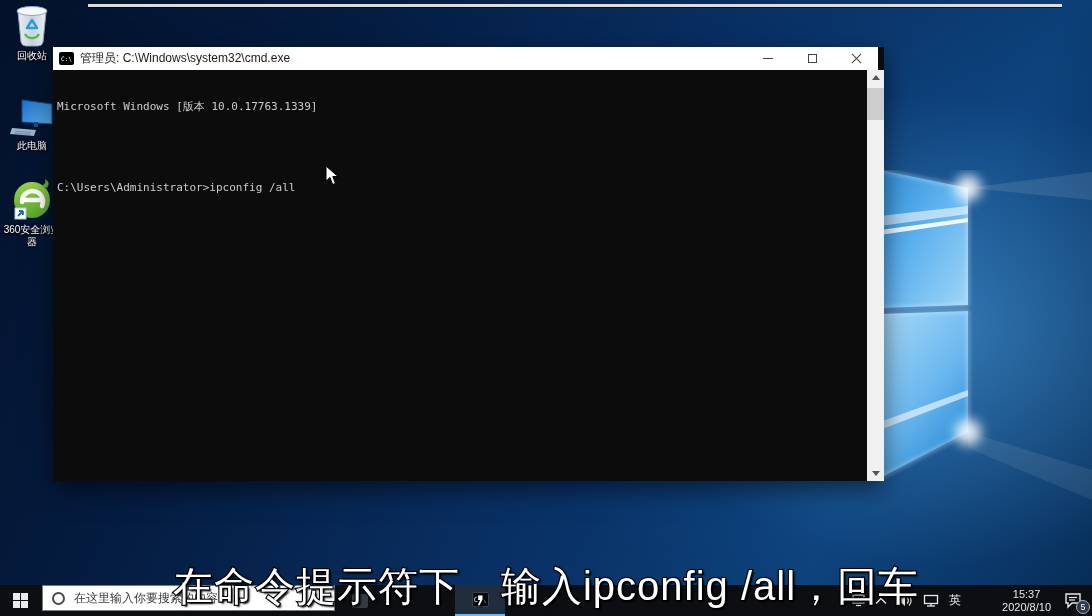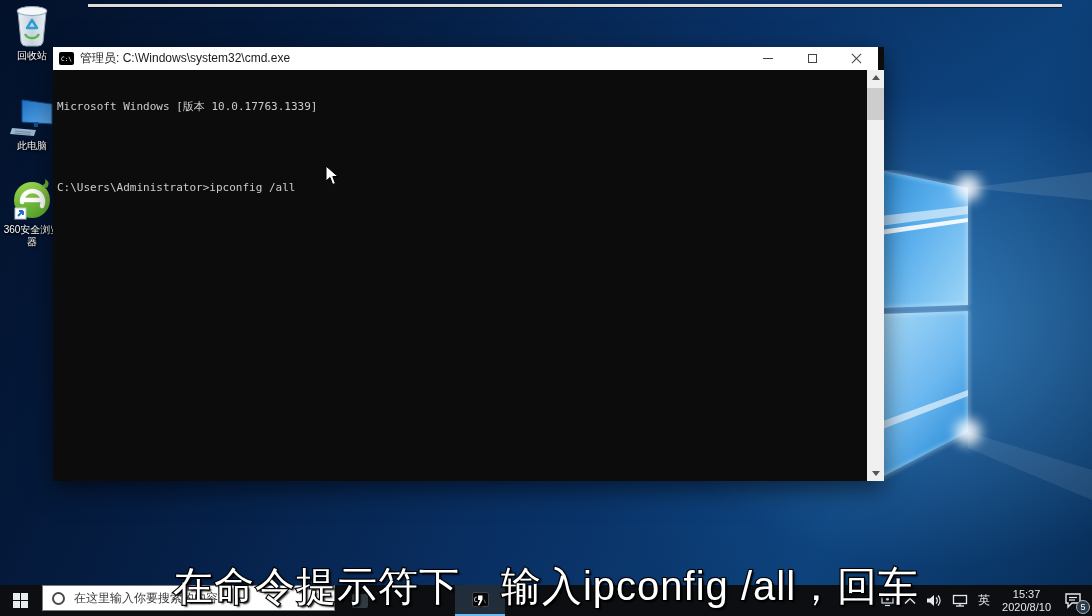--- a/index.html
+++ b/index.html
@@ -107,21 +107,21 @@
   #tb-app-1 .app-glyph { width:16px; height:14px; background:#39424d; border-radius:2px; opacity:0.85; }
   #tb-app-cmd { left:455px; width:50px; background:rgba(110,160,205,0.22); border-bottom:2px solid #6cb8f0; }
   #tb-app-cmd .app-glyph {
     width:17px; height:15px; background:#0a0a0a; border:1px solid #3c444c; border-radius:2px;
     color:#dfe5ea; font-size:7px; line-height:14px; text-align:center; font-family:"DejaVu Sans Mono", monospace;
   }
 
   .tray { position:absolute; right:0; top:0; height:31px; display:flex; align-items:center; }
   .tray-item { display:flex; align-items:center; justify-content:center; height:31px; padding:0 5px; color:#e8e8e8; }
   .ime { font-size:12px; }
-  .clock { flex-direction:column; line-height:13px; font-size:11px; text-align:center; padding:1px 7px; }
+  .clock { flex-direction:column; line-height:13px; font-size:11px; text-align:center; padding:1px 7px;margin-left:29px; }
   .notif { position:relative; padding:0 10px 0 6px; }
   .notif-badge {
     position:absolute; right:2px; bottom:2px; width:14px; height:14px; border-radius:50%;
     background:#2c3a4a; border:1px solid #9fb2c2; color:#fff; font-size:9px; line-height:12px; text-align:center;
   }
 </style>
 </head>
 <body>
 
 <div class="desktop">

